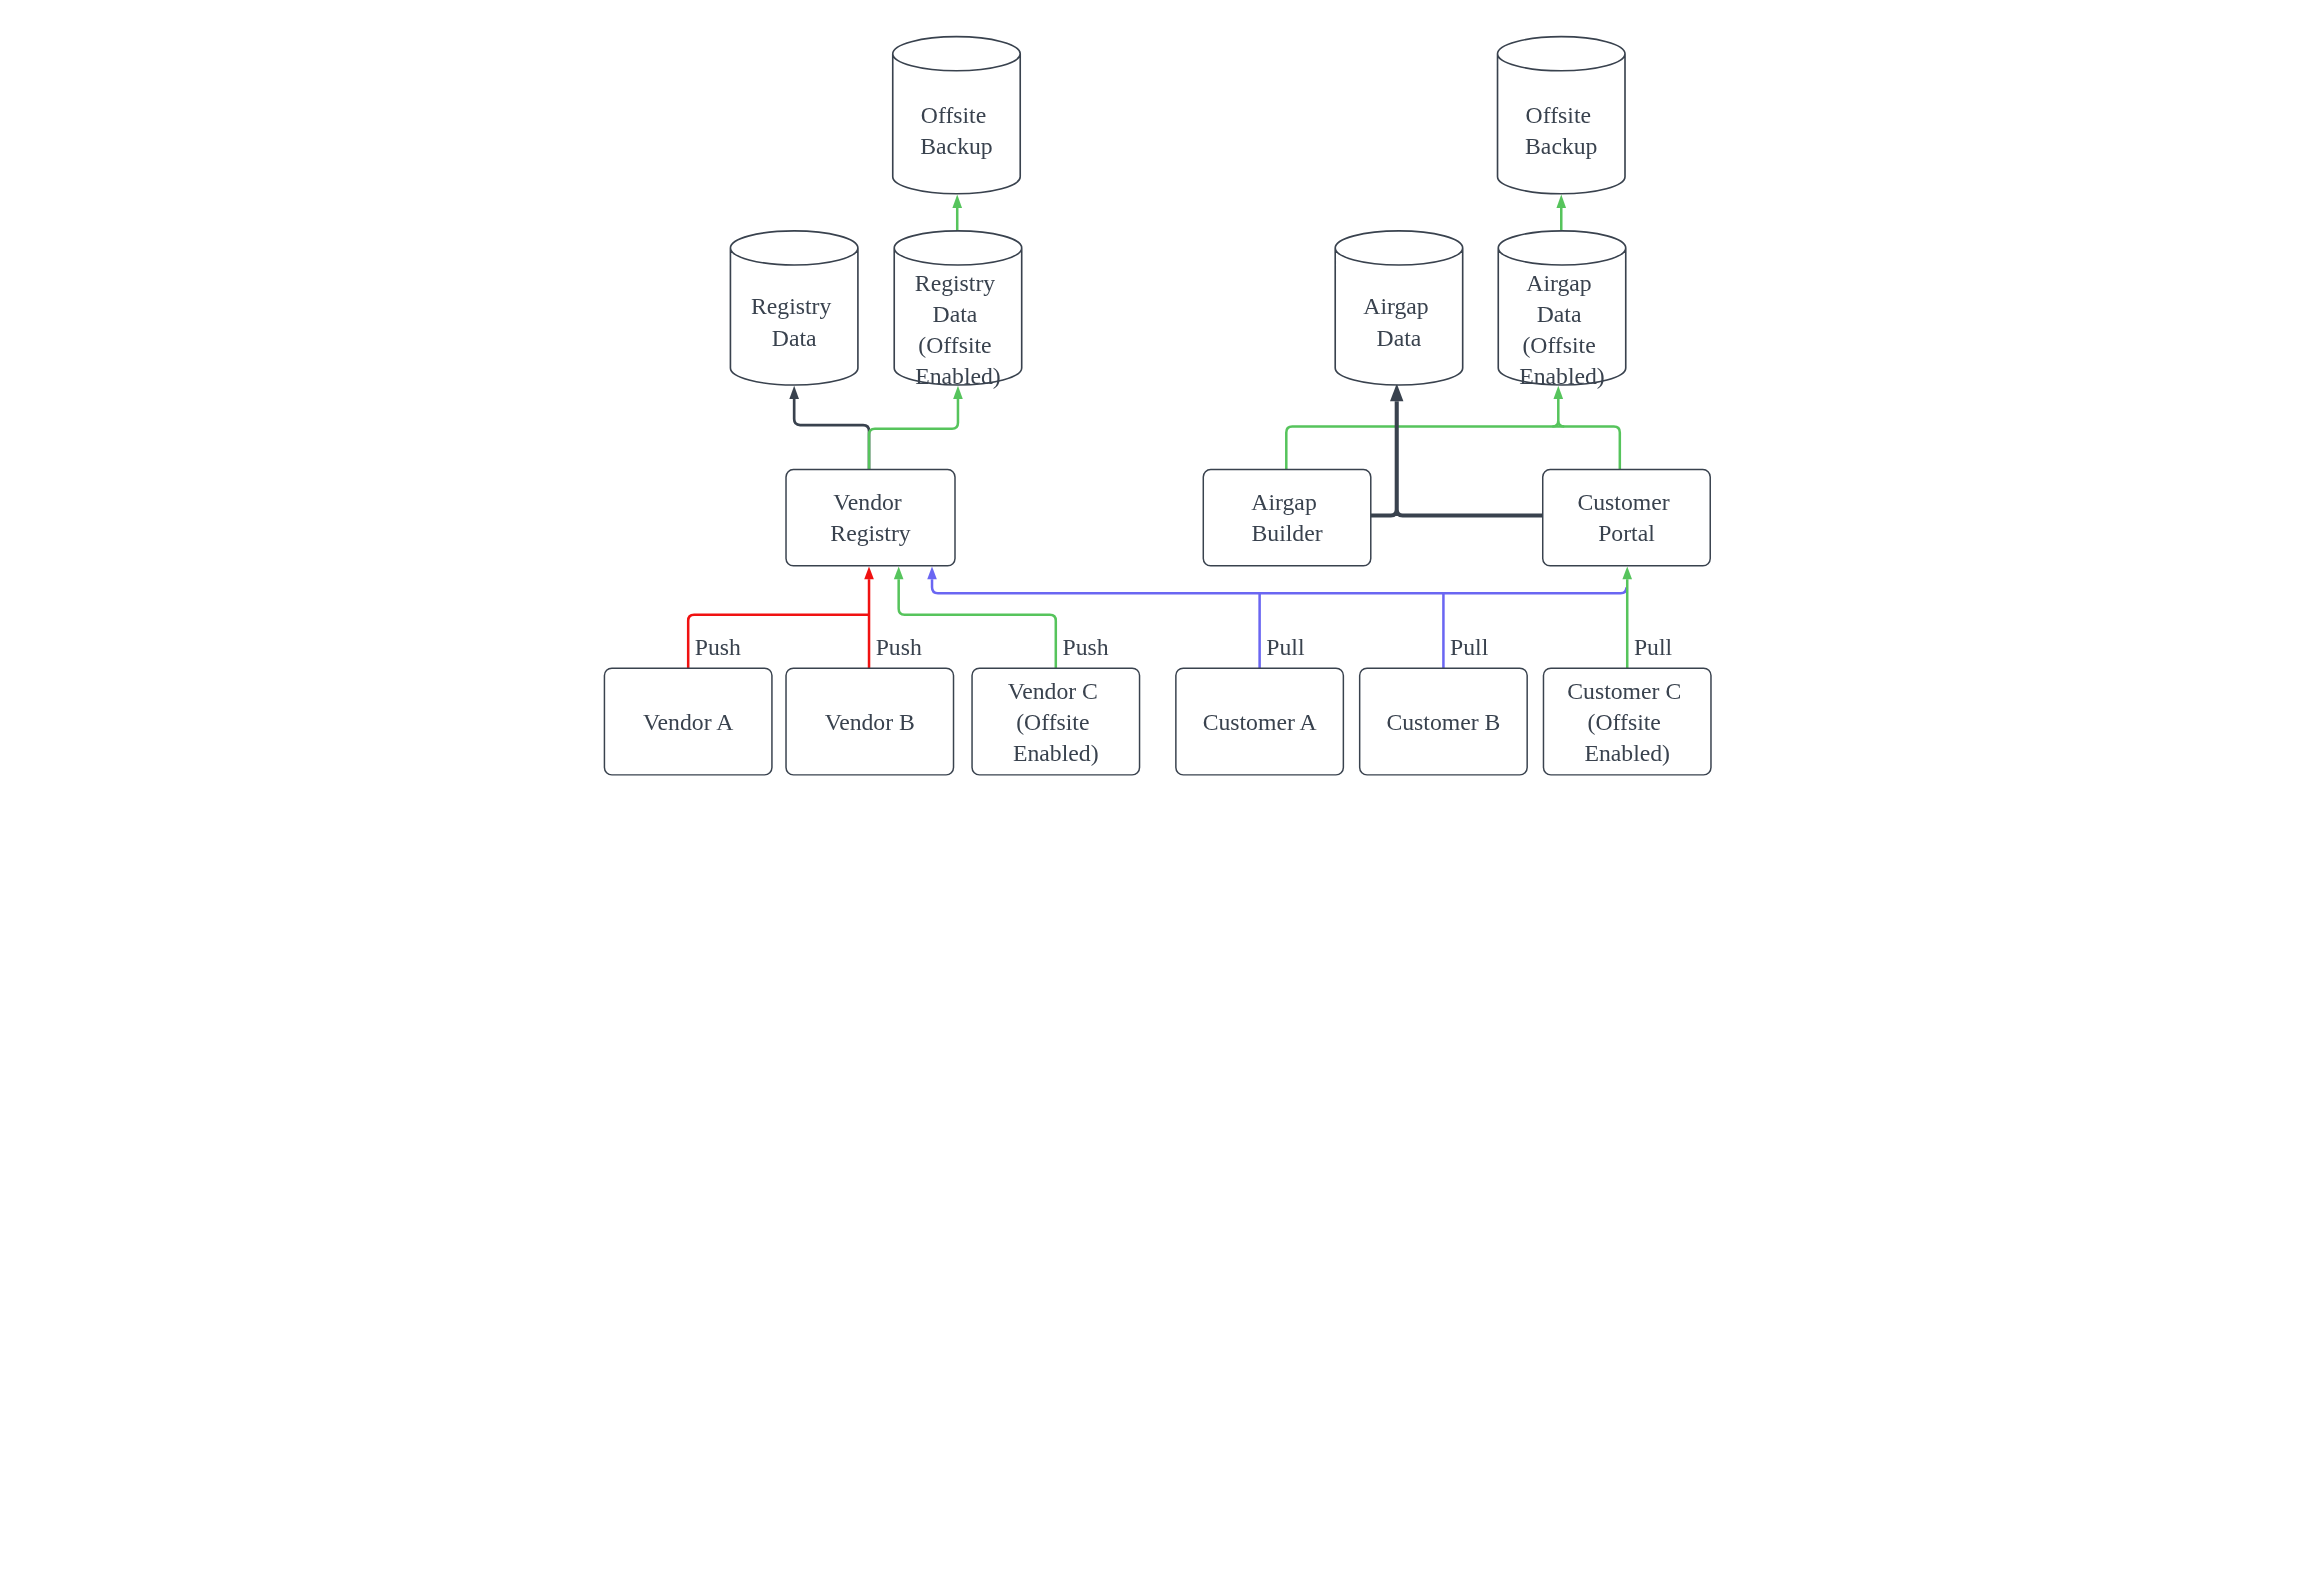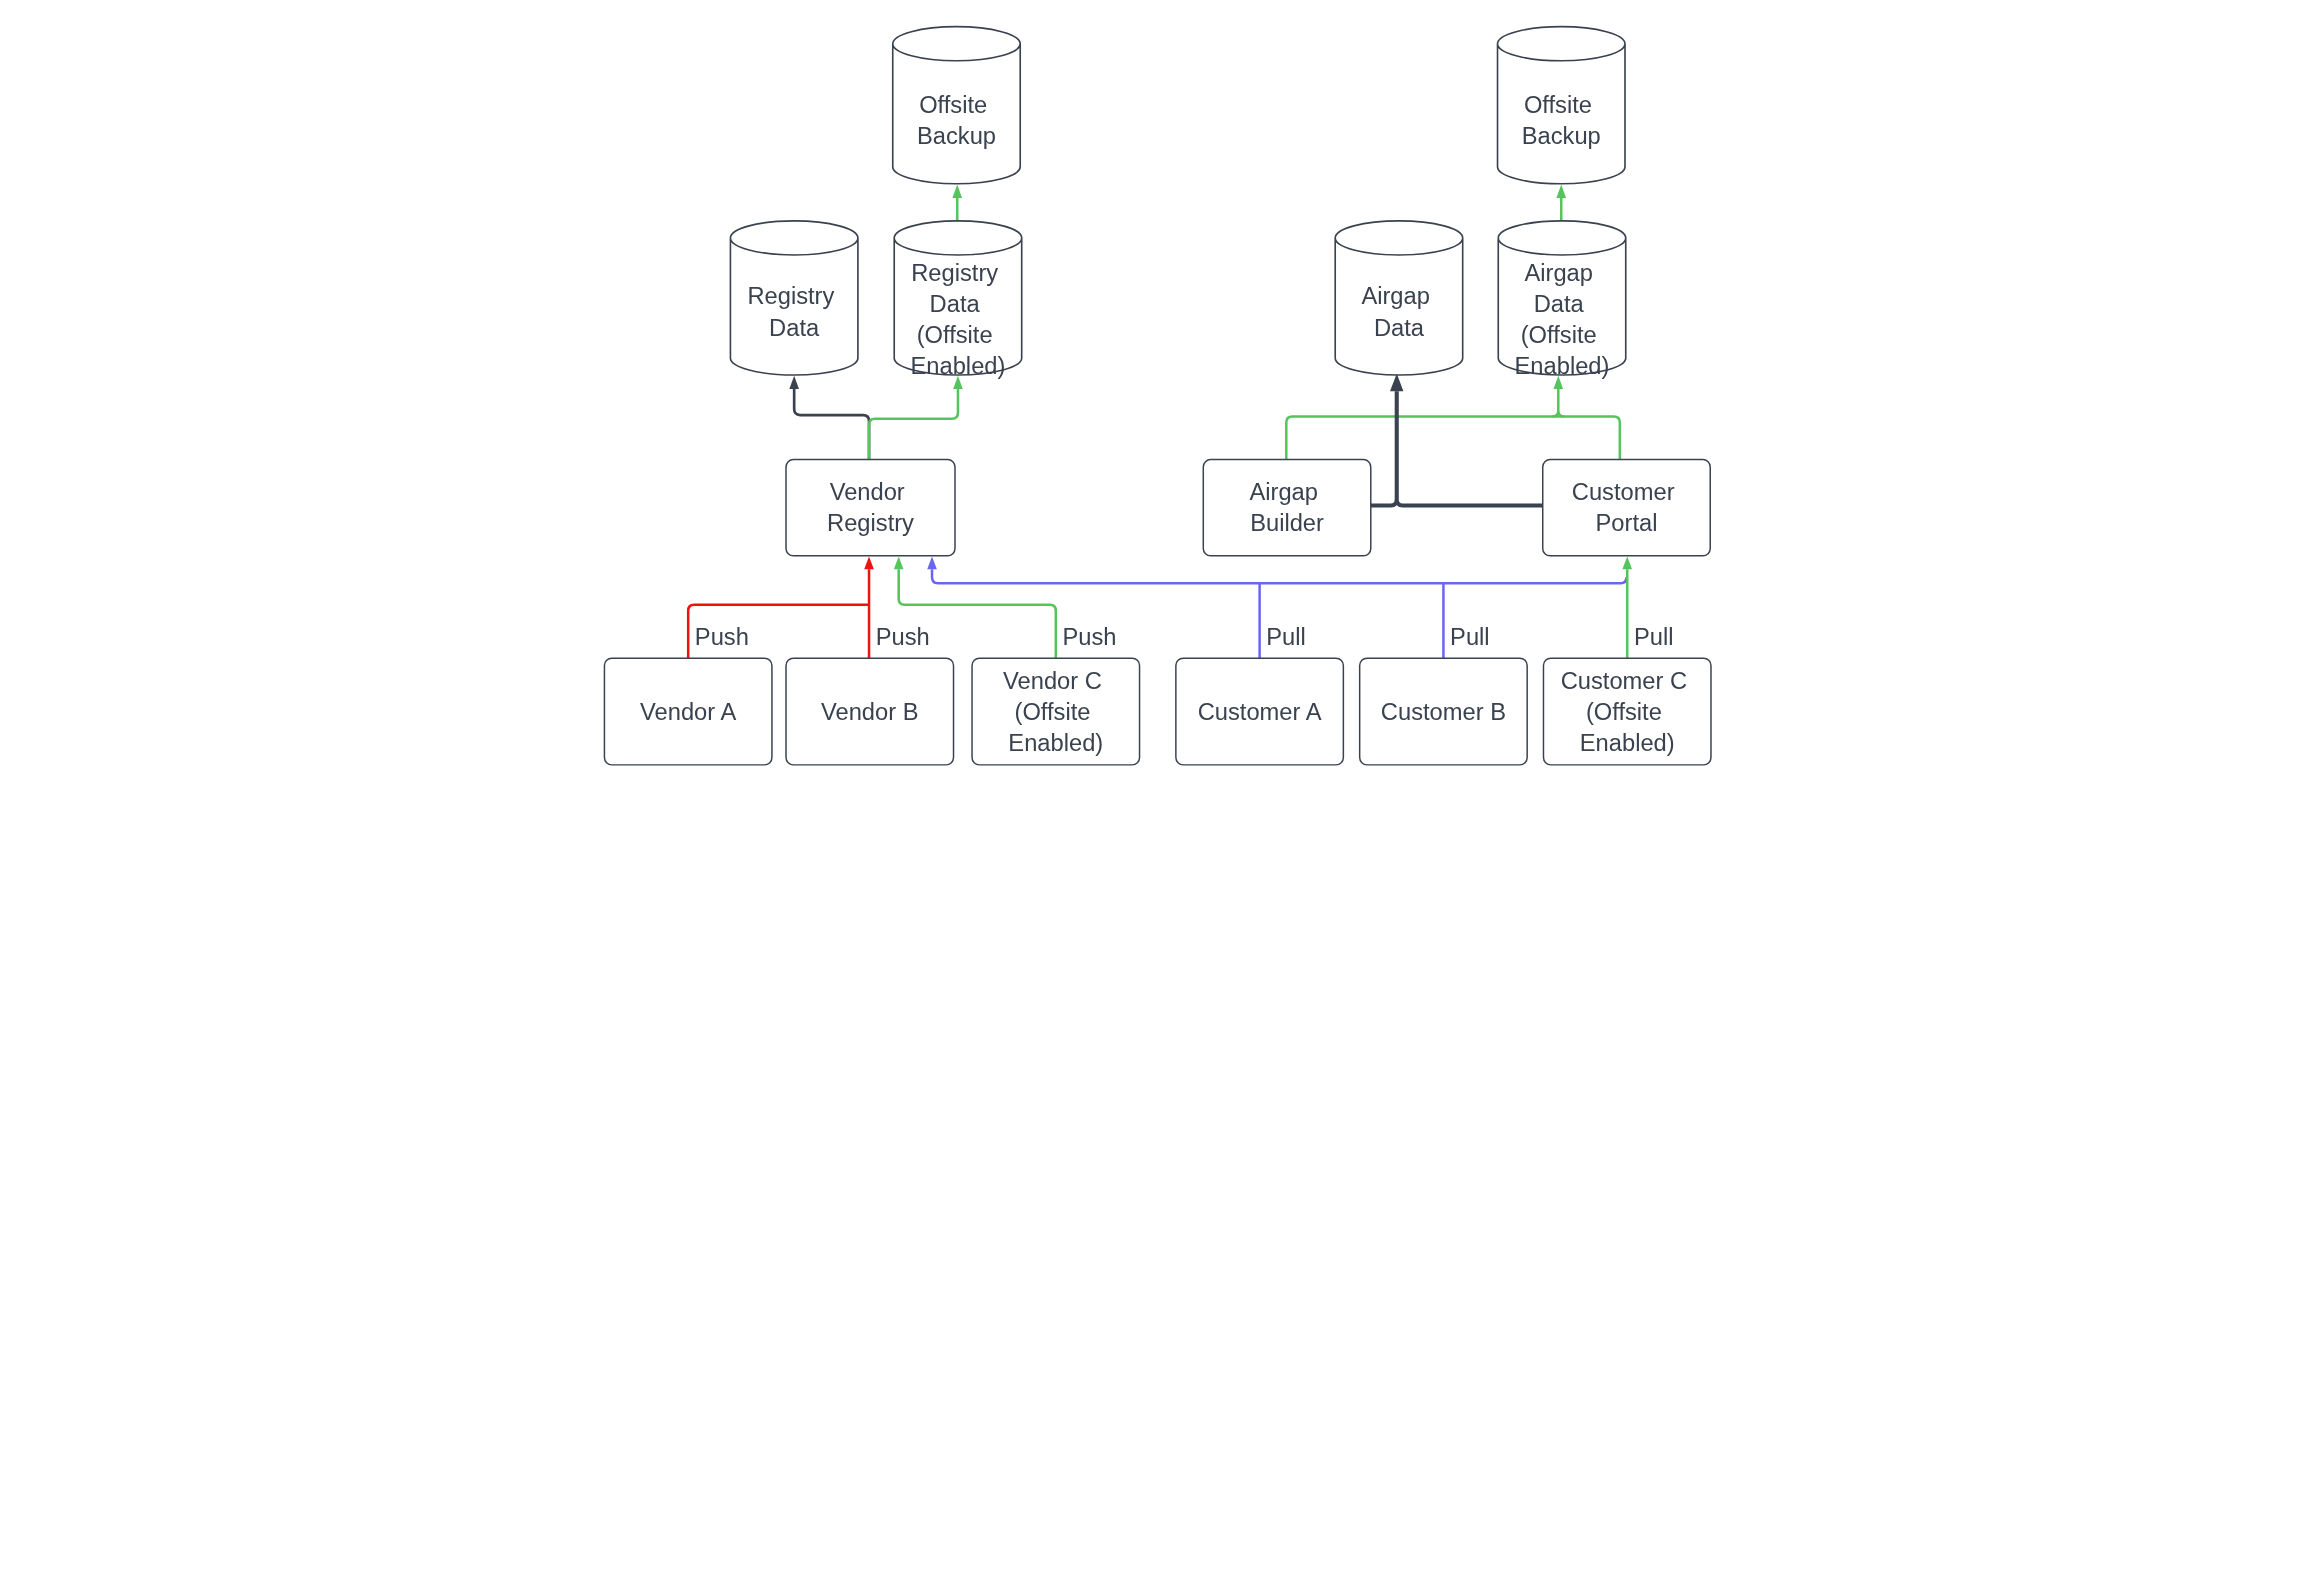--- a/index.html
+++ b/index.html
@@ -1,21 +1,21 @@
 <!DOCTYPE html>
 <html style="--canvas: #ffffff; --stroke: #39424E; --red: #F01111; --green: #56C45C; --blue: #6A66F2;font-size:12px"><head>
 <meta charset="utf-8">
 <style>
   html,body{margin:0;padding:0;background:#ffffff;}
   .stage{
     position:relative;
     width:1154px;height:796px;
     background:var(--canvas,#ffffff);
-    margin:0 auto;
-    font-family:Liberation Sans, sans-serif;
+    margin:10px auto;
+    font-family:Liberation Serif, serif;
     text-align:center;
   }
   svg{position:absolute;left:0;top:0;width:100%;height:100%;}
   .node{fill:#ffffff;stroke:var(--stroke);stroke-width:2;}
   .cyl{fill:#ffffff;stroke:var(--stroke);stroke-width:2.2;}
   .lbl{fill:var(--stroke);font-size:32px;text-anchor:middle;dominant-baseline:central;}
   .edge-lbl{fill:var(--stroke);font-size:32px;text-anchor:start;dominant-baseline:central;}
   .edge{fill:none;stroke-width:3.4;}
   .edge.red{stroke:var(--red);}
   .edge.green{stroke:var(--green);}

